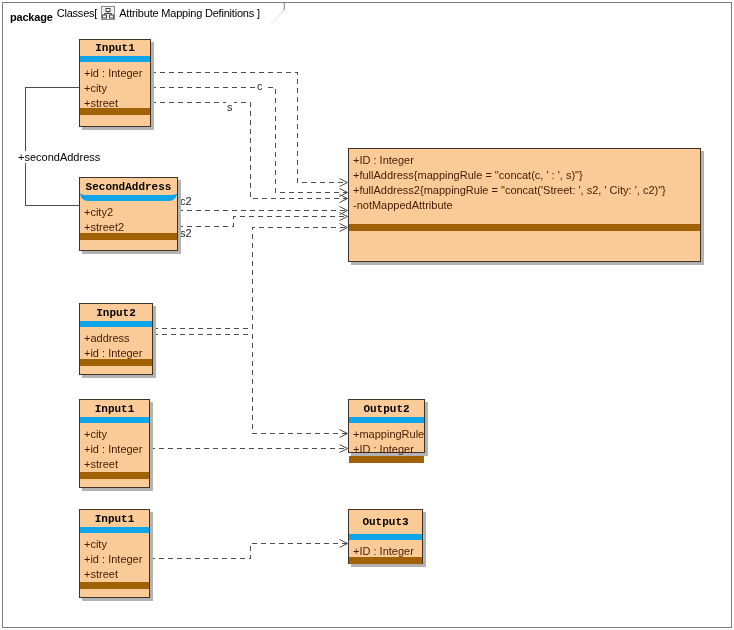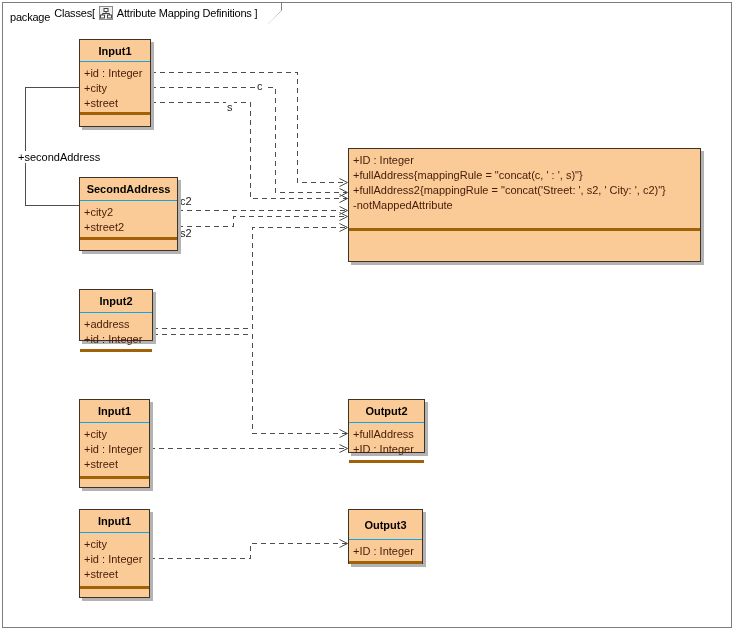--- a/index.html
+++ b/index.html
@@ -18,36 +18,36 @@
     background:#7d7d7d;
     clip-path:polygon(0 0,100% 0,100% 35%,calc(100% - 14px) 100%,0 100%);
   }
   .hdr-inner{
     margin:1px 1px 1px 1px;height:20px;background:#ffffff;
     clip-path:polygon(0 0,100% 0,100% 33%,calc(100% - 13px) 100%,0 100%);
     display:flex;align-items:center;gap:4px;
     padding:0 24px 2px 7px;font-size:11px;color:#000;letter-spacing:-0.2px;
     white-space:nowrap;
   }
-  .hdr-keyword{font-weight:normal;margin-top:8px;}
+  .hdr-keyword{font-weight:bold;margin-top:8px;}
   .dgm-icon{width:14px;height:14px;flex:0 0 auto;}
   
   .uml-class{
     position:absolute;box-sizing:border-box;background:#FBCB97;
     border:1px solid #3f3226;box-shadow:3px 3px 0 #b3b3b3;
     font-size:11px;
   }
   .uml-title{
-    box-sizing:border-box;border-bottom:1px solid #0ea5e9;
+    box-sizing:border-box;border-bottom:6px solid #0ea5e9;
     font-weight:bold;color:#000;
     display:flex;align-items:center;justify-content:center;
-    white-space:nowrap;overflow:hidden;
+    white-space:nowrap;overflow:hidden;font-family:Liberation Mono, monospace;
   }
   .uml-attrs{
-    box-sizing:border-box;border-bottom:3px solid #a16207;
+    box-sizing:border-box;border-bottom:7px solid #a16207;
     padding-top:4px;color:#451b07;
   }
   .uml-attr{height:15px;line-height:15px;padding:0 4px;white-space:nowrap;overflow:hidden;}
   .uml-ops{box-sizing:border-box;}
   
   svg.wires{position:absolute;left:0;top:0;pointer-events:none;}
   svg.wires path{pointer-events:stroke;}
   
   .wire-label{
     position:absolute;font-size:11px;color:#222;background:#ffffff;
@@ -130,29 +130,29 @@
   <div class="uml-title" style="height:22px;">Input1</div>
   <div class="uml-attrs" style="height:53px;">
     <div class="uml-attr">+id : Integer</div>
     <div class="uml-attr">+city</div>
     <div class="uml-attr">+street</div>
   </div>
   <div class="uml-ops" style="height:12px;"></div>
 </div>
 
 <div class="uml-class" style="left:79px;top:177px;width:99px;height:74px;">
-  <div class="uml-title" style="height:23px;">SecondAddress</div>
+  <div class="uml-title" style="height:23px;border-radius:8px;">SecondAddress</div>
   <div class="uml-attrs" style="height:39px;">
     <div class="uml-attr">+city2</div>
     <div class="uml-attr">+street2</div>
   </div>
   <div class="uml-ops" style="height:11px;"></div>
 </div>
 
-<div class="uml-class" style="left:79px;top:289px;width:74px;height:52px;">
+<div class="uml-class" style="left:79px;top:303px;width:74px;height:72px;">
   <div class="uml-title" style="height:23px;">Input2</div>
   <div class="uml-attrs" style="height:39px;">
     <div class="uml-attr">+address</div>
     <div class="uml-attr">+id : Integer</div>
   </div>
   <div class="uml-ops" style="height:9px;"></div>
 </div>
 
 <div class="uml-class" style="left:79px;top:399px;width:71px;height:89px;">
   <div class="uml-title" style="height:23px;">Input1</div>
@@ -180,21 +180,21 @@
     <div class="uml-attr">+fullAddress{mappingRule = "concat(c, ' : ', s)"}</div>
     <div class="uml-attr">+fullAddress2{mappingRule = "concat('Street: ', s2, ' City: ', c2)"}</div>
     <div class="uml-attr">-notMappedAttribute</div>
   </div>
   <div class="uml-ops" style="height:7px;"></div>
 </div>
 
 <div class="uml-class" style="left:348px;top:399px;width:77px;height:54px;">
   <div class="uml-title" style="height:23px;">Output2</div>
   <div class="uml-attrs" style="height:40px;">
-    <div class="uml-attr">+fullAddress</div>
+    <div class="uml-attr">+mappingRule</div>
     <div class="uml-attr">+ID : Integer</div>
   </div>
   <div class="uml-ops" style="height:9px;"></div>
 </div>
 
 <div class="uml-class" style="left:348px;top:509px;width:75px;height:55px;">
   <div class="uml-title" style="height:30px;">Output3</div>
   <div class="uml-attrs" style="height:24px;">
     <div class="uml-attr">+ID : Integer</div>
   </div>

